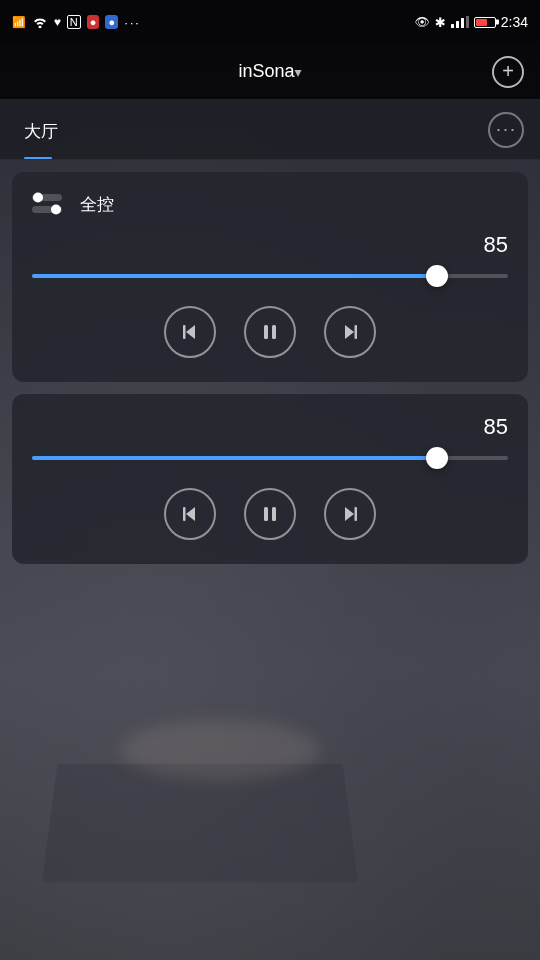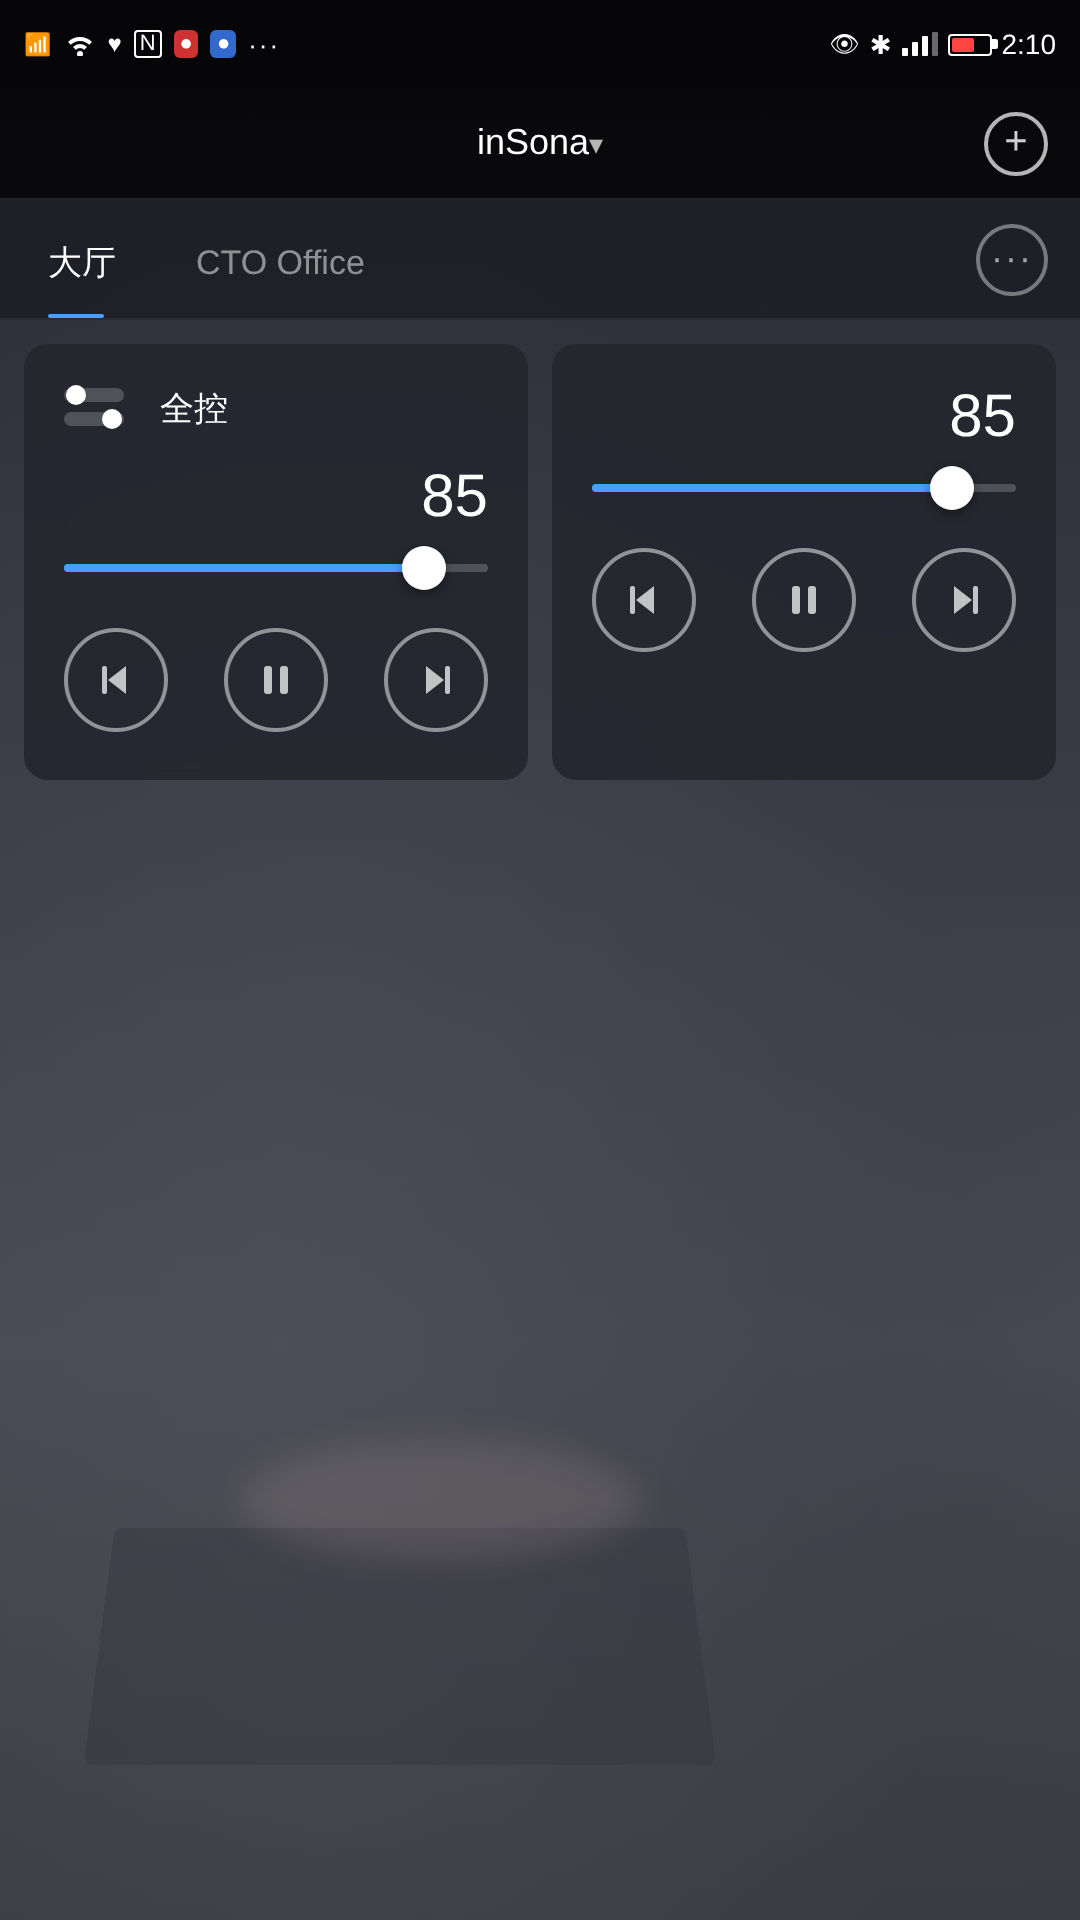--- a/index.html
+++ b/index.html
@@ -195,20 +195,21 @@
       font-size: 18px;
       cursor: pointer;
       background: transparent;
       letter-spacing: 1px;
     }
 
     
     .cards-container {
       padding: 12px 12px;
       display: flex;
+      flex-direction: column;
       gap: 12px;
     }
 
     .control-card {
       background: rgba(35,37,45,0.88);
       border-radius: 12px;
       padding: 20px 20px 24px 20px;
       backdrop-filter: blur(10px);
     }
 
@@ -230,21 +231,21 @@
     .card-title {
       color: white;
       font-size: 17px;
       font-weight: 400;
     }
 
     
     .value-display {
       text-align: right;
       color: white;
-      font-size: 30px;
+      font-size: 22px;
       font-weight: 300;
       margin-bottom: 8px;
     }
 
     
     .slider-container {
       position: relative;
       height: 20px;
       margin-bottom: 20px;
     }
@@ -333,36 +334,35 @@
       <rect x="10" y="2" width="3" height="10" rx="0.5"></rect>
       <rect x="15" y="0" width="3" height="12" rx="0.5" opacity="0.4"></rect>
     </svg>
 
     <span style="display:inline-flex;align-items:center;gap:1px;">
       <span style="display:inline-block;width:22px;height:11px;border:1.5px solid white;border-radius:2px;position:relative;padding:1px;">
         <span style="display:block;width:60%;height:100%;background:#ff4444;border-radius:1px;"></span>
         <span style="position:absolute;right:-4px;top:50%;transform:translateY(-50%);width:3px;height:5px;background:white;border-radius:0 1px 1px 0;"></span>
       </span>
     </span>
-    <span class="time-text">2:10</span>
+    <span class="time-text">2:34</span>
   </div>
 </div>
 
 <div class="top-nav">
   <div class="nav-title">
     <span>inSona</span>
     <span class="nav-chevron">▾</span>
   </div>
   <button class="nav-add-btn">+</button>
 </div>
 
 <div class="main-content">
   <div class="tabs-section">
     <div class="tab-item active">大厅</div>
-    <div class="tab-item">CTO Office</div>
     <button class="tab-more-btn">···</button>
   </div>
 
   <div class="cards-container">
 
     <div class="control-card">
       <div class="card-header">
         <div class="card-icon">
           <svg width="36" height="24" viewBox="0 0 36 24" fill="none">
 

